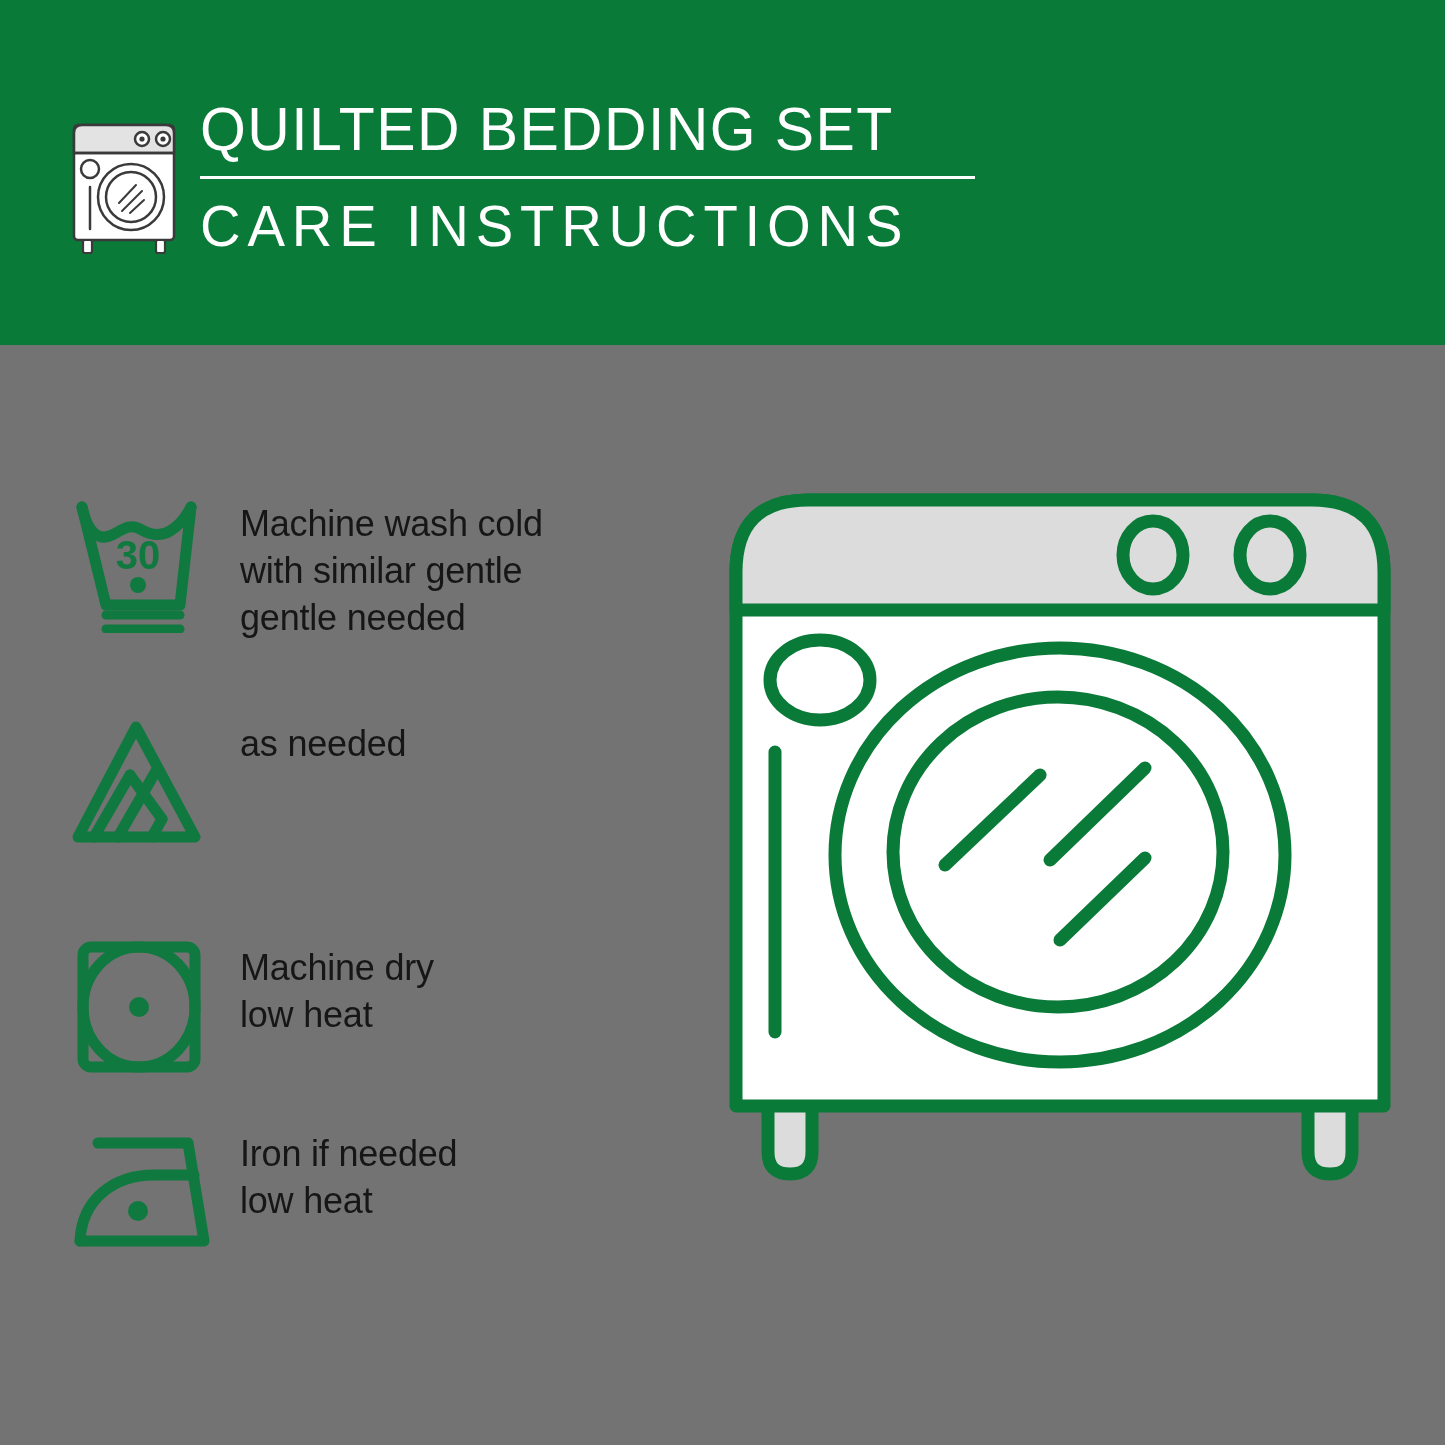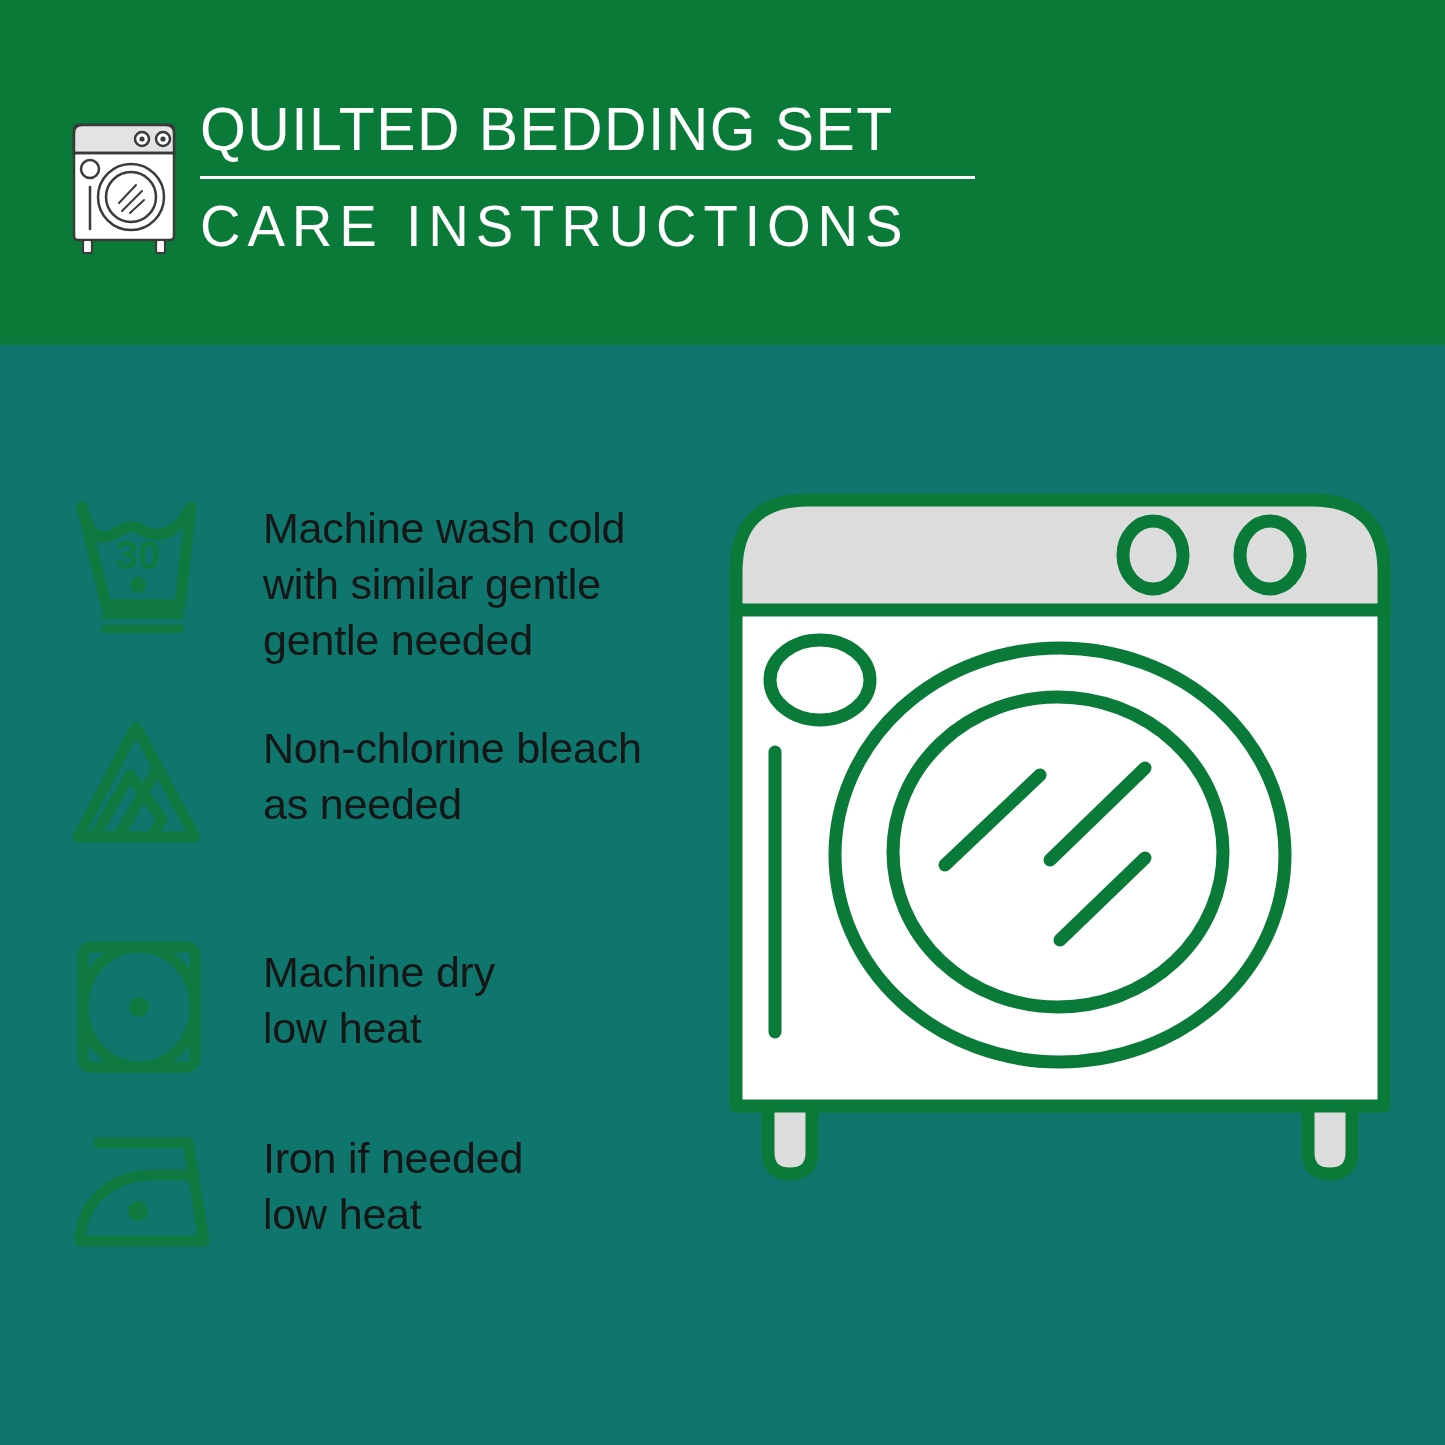--- a/index.html
+++ b/index.html
@@ -7,21 +7,21 @@
     padding: 0;
     background: #ffffff;
   }
   body {
     font-family: "Liberation Sans", sans-serif;
   }
   #page {
     position: relative;
     width: 1445px;
     height: 1445px;
-    background: #0f766e;
+    background: #737373;
     overflow: hidden;
   }
 
   
   .header-band {
     position: absolute;
     left: 0;
     top: 0;
     width: 1445px;
     height: 345px;
@@ -87,27 +87,26 @@
   }
   .care-row .sym {
     width: 170px;
     flex: 0 0 170px;
     display: flex;
     align-items: center;
     justify-content: flex-start;
   }
   .care-row .txt {
     font-family: "Liberation Sans", sans-serif;
-    font-size: 43px;
+    font-size: 36px;
     line-height: 1.30;
     color: #161616;
     font-weight: 400;
     padding-top: 8px;
     letter-spacing: -0.2px;
-    margin-left: 23px;
   }
   .row-1 { top: 148px; }
   .row-2 { top: 368px; }
   .row-3 { top: 592px; }
   .row-4 { top: 778px; }
 
   
   .washer-wrap {
     position: absolute;
     left: 720px;
@@ -193,21 +192,20 @@
           <g fill="none" stroke="#10793f" stroke-width="11" stroke-linecap="round" stroke-linejoin="round">
             <polygon points="66,14 125,124 8,124"></polygon>
             <line x1="60" y1="62" x2="24" y2="124"></line>
             <line x1="92" y1="106" x2="82" y2="124"></line>
             <line x1="92" y1="106" x2="60" y2="62"></line>
             <line x1="48" y1="124" x2="86" y2="58"></line>
           </g>
         </svg>
       </div>
       <div class="txt">
-        <div>Non-chlorine bleach</div>
         <div>as needed</div>
       </div>
     </div>
 
     <div class="care-row row-3">
       <div class="sym">
         <svg viewBox="0 0 150 140" width="150" height="140">
           <g fill="none" stroke="#10793f" stroke-width="11" stroke-linejoin="round">
             <rect x="13" y="10" width="112" height="120" rx="8" ry="8"></rect>
             <ellipse cx="69" cy="70" rx="56" ry="60"></ellipse>

